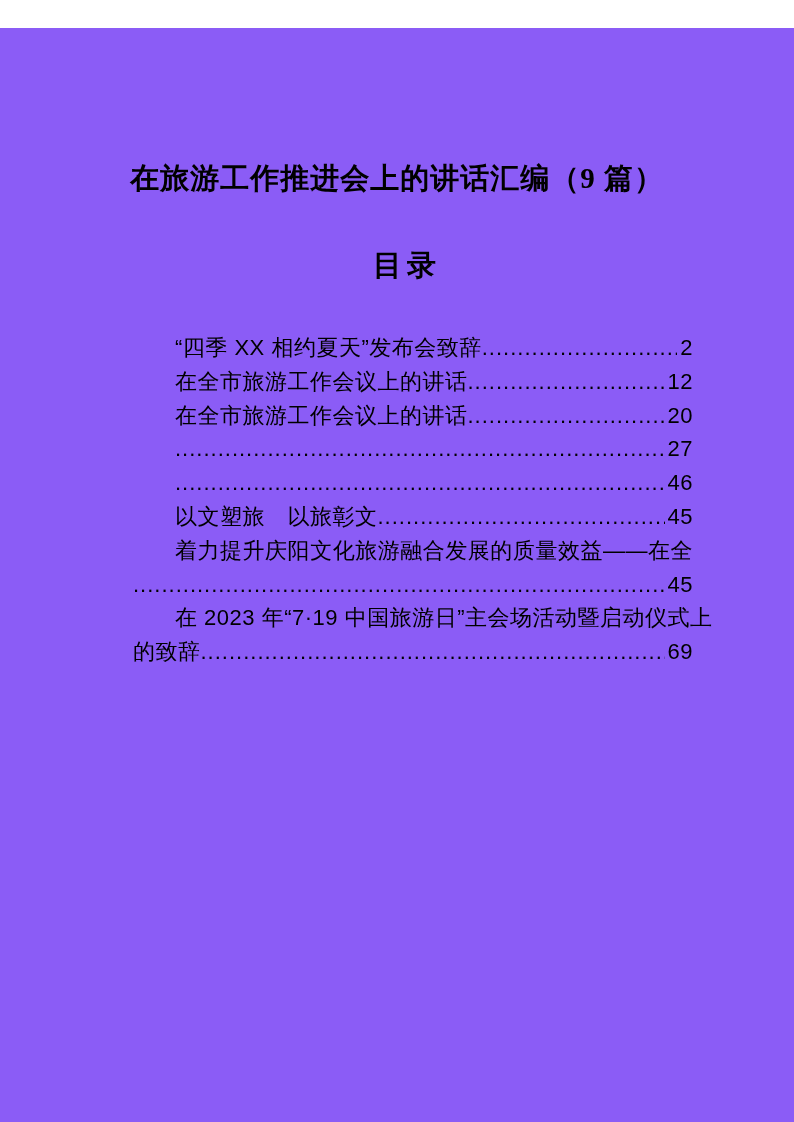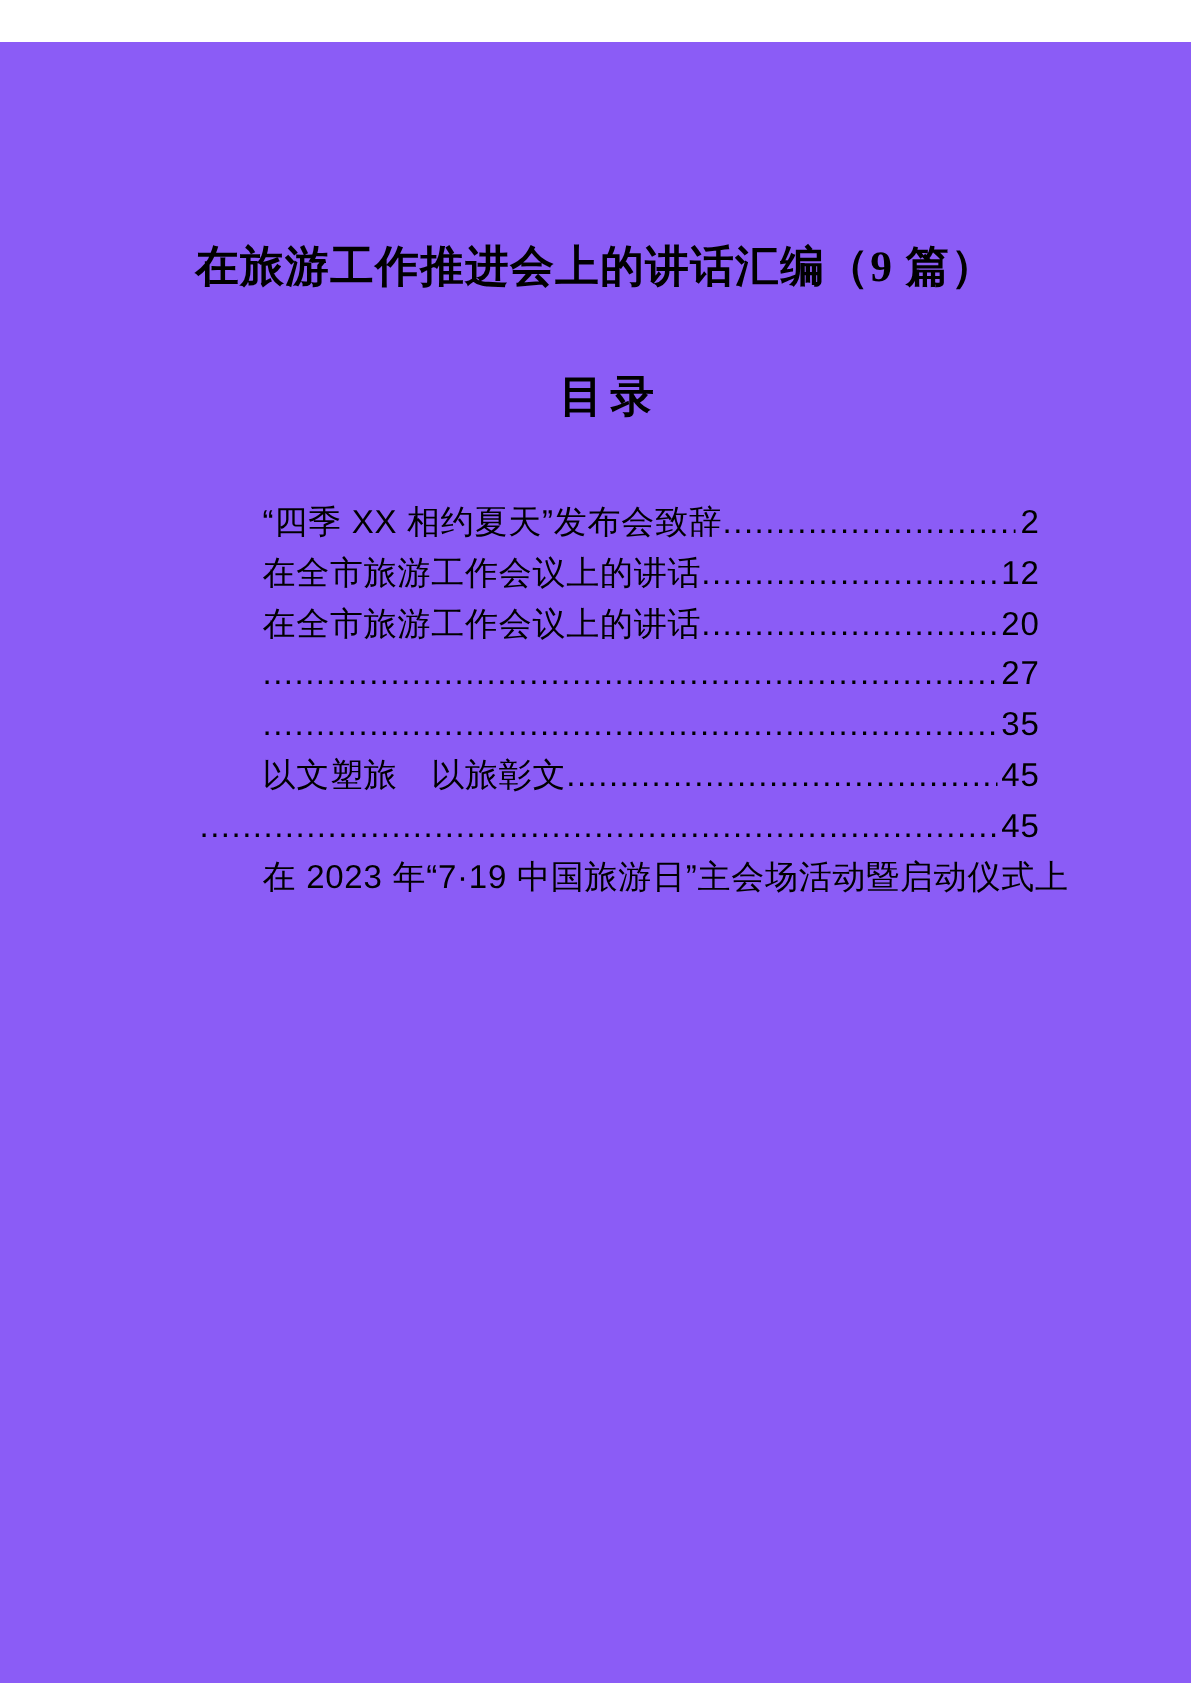--- a/index.html
+++ b/index.html
@@ -116,32 +116,40 @@
       <span class="pagenum">20</span>
     </div>
 
     <div class="toc-line indent">
       <span class="leader"></span>
       <span class="pagenum">27</span>
     </div>
 
     <div class="toc-line indent">
       <span class="leader"></span>
-      <span class="pagenum">35</span>
+      <span class="pagenum">46</span>
     </div>
 
     <div class="toc-line indent">
       <span class="toc-text">以文塑旅　以旅彰文</span>
       <span class="leader"></span>
       <span class="pagenum">45</span>
     </div>
 
+    <div class="toc-line indent justified">
+      <span>着力提升庆阳文化旅游融合发展的质量效益——在全</span>
+    </div>
     <div class="toc-line">
       <span class="leader"></span>
       <span class="pagenum">45</span>
     </div>
 
     <div class="toc-line indent justified">
       <span>在 2023 年“7·19 中国旅游日”主会场活动暨启动仪式上</span>
     </div>
+    <div class="toc-line">
+      <span class="toc-text">的致辞</span>
+      <span class="leader"></span>
+      <span class="pagenum">69</span>
+    </div>
 
   </div>
 </div>
 
 </body></html>

